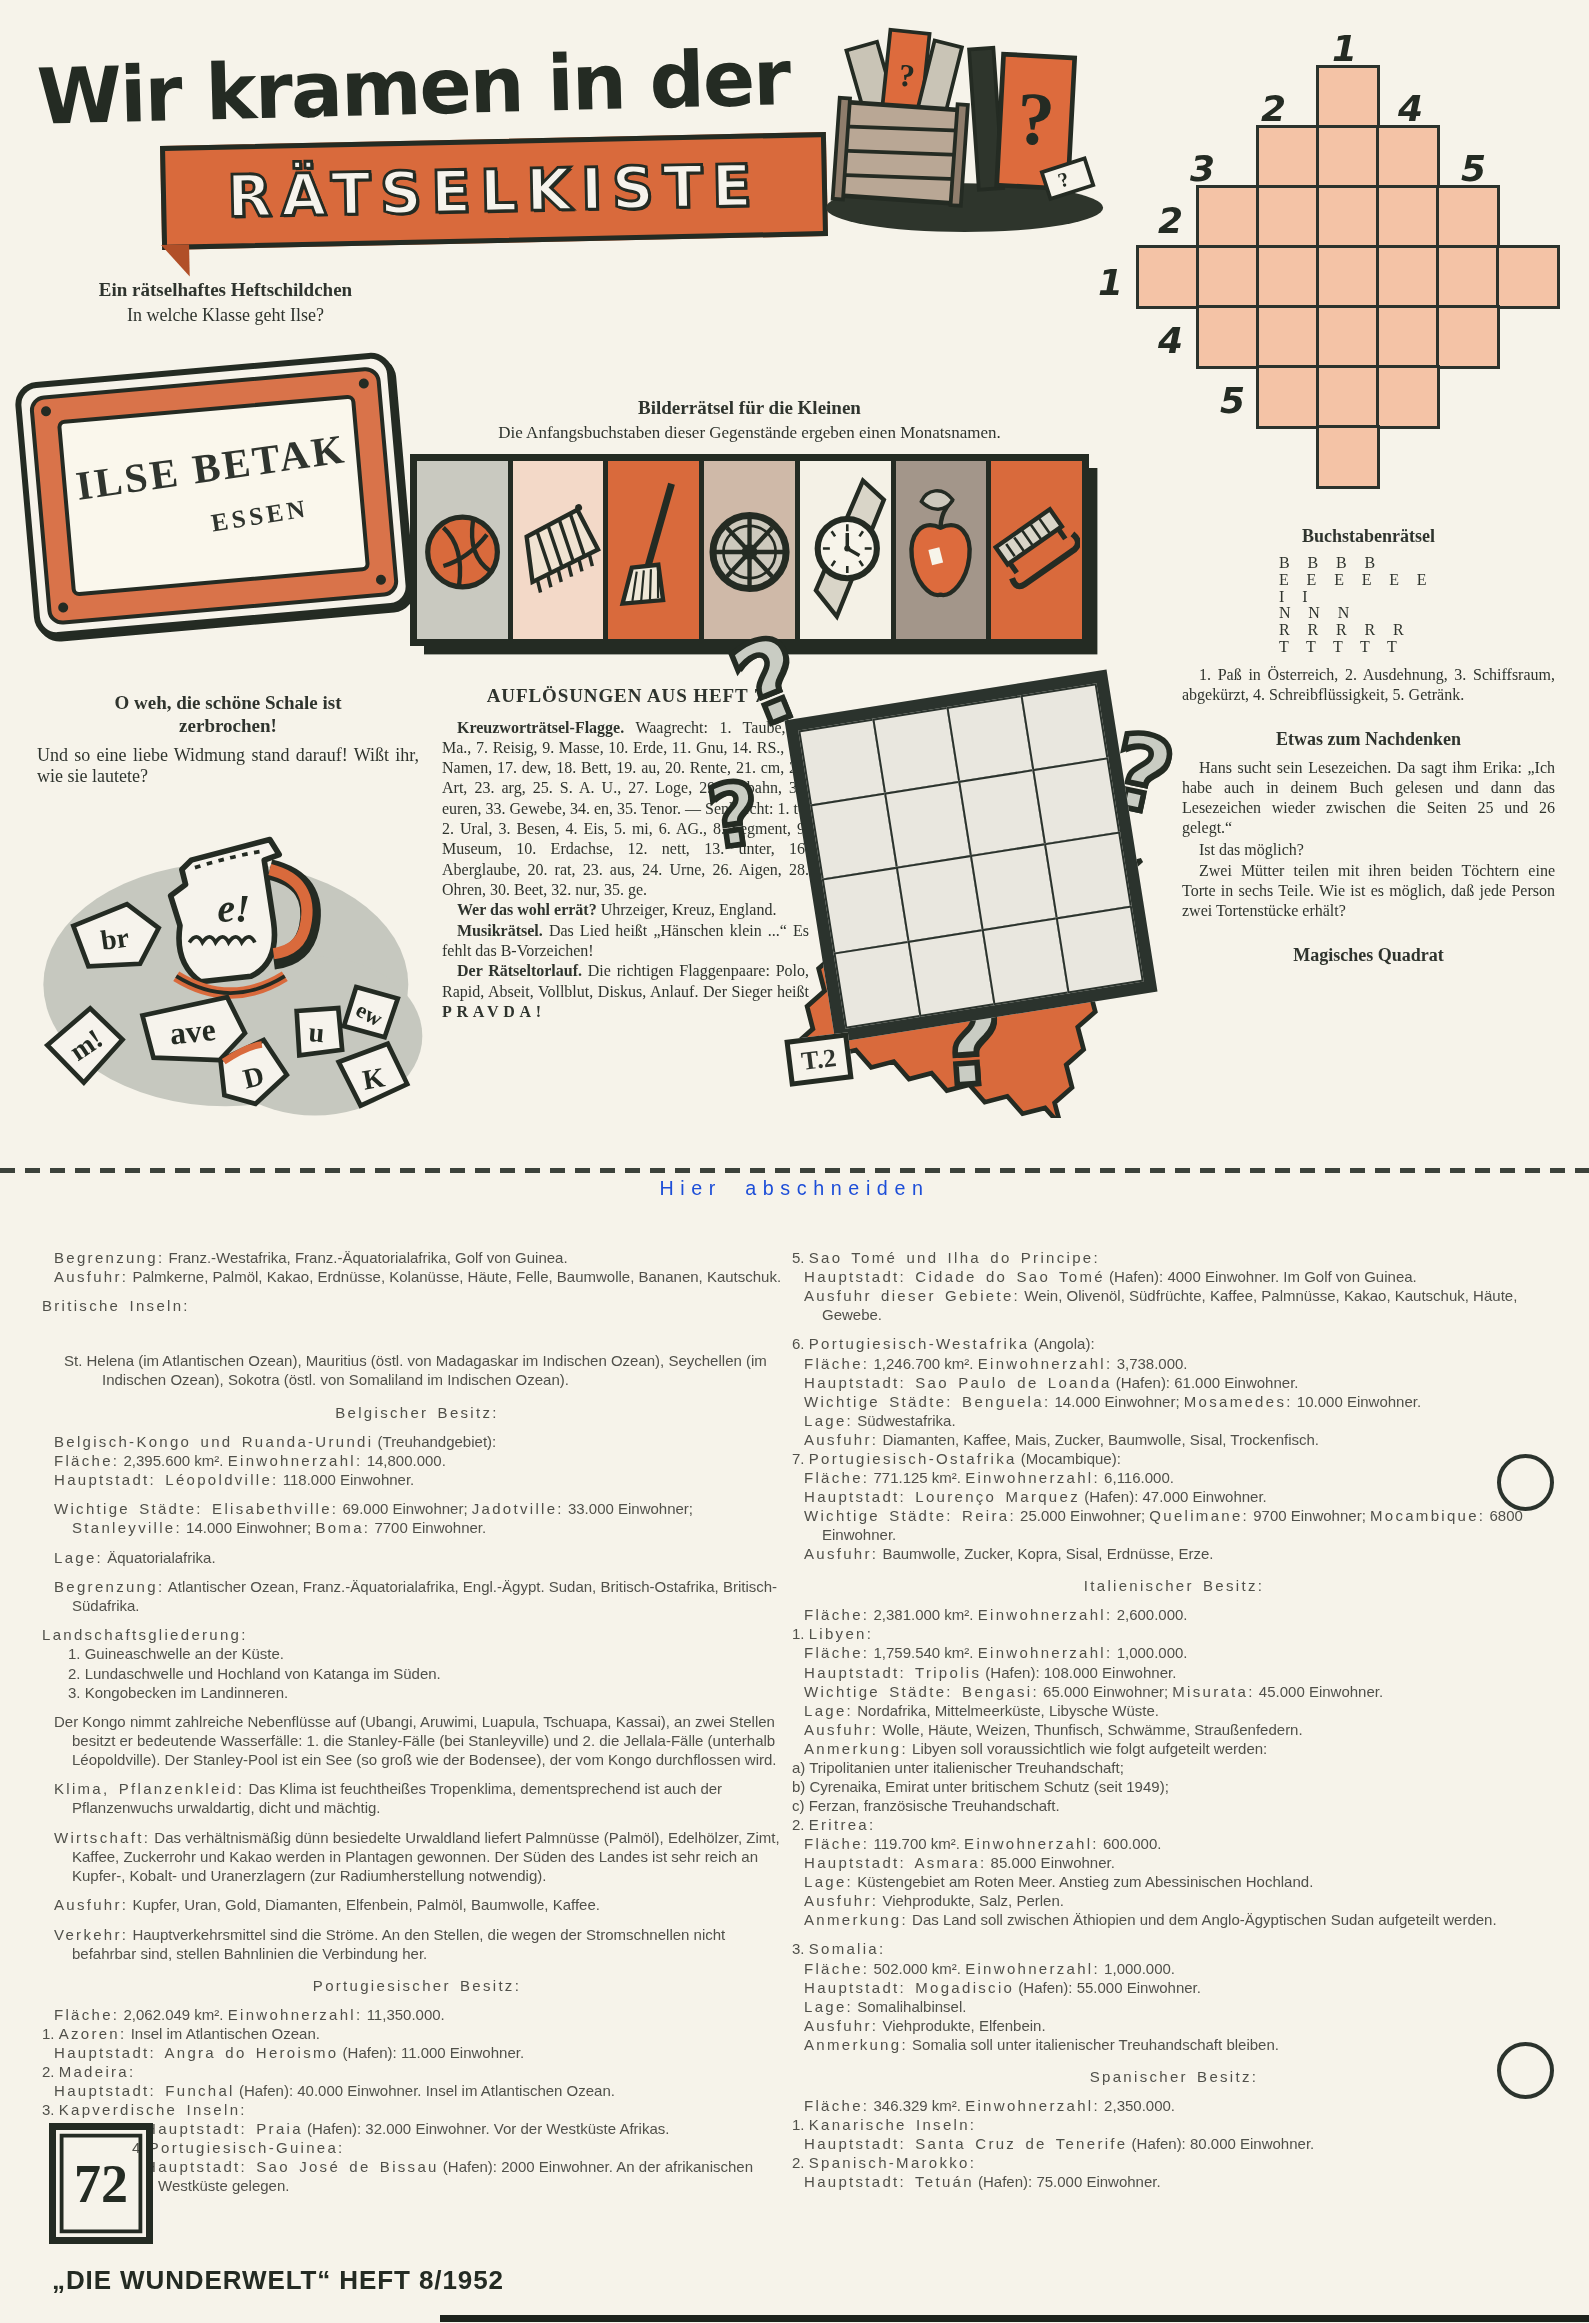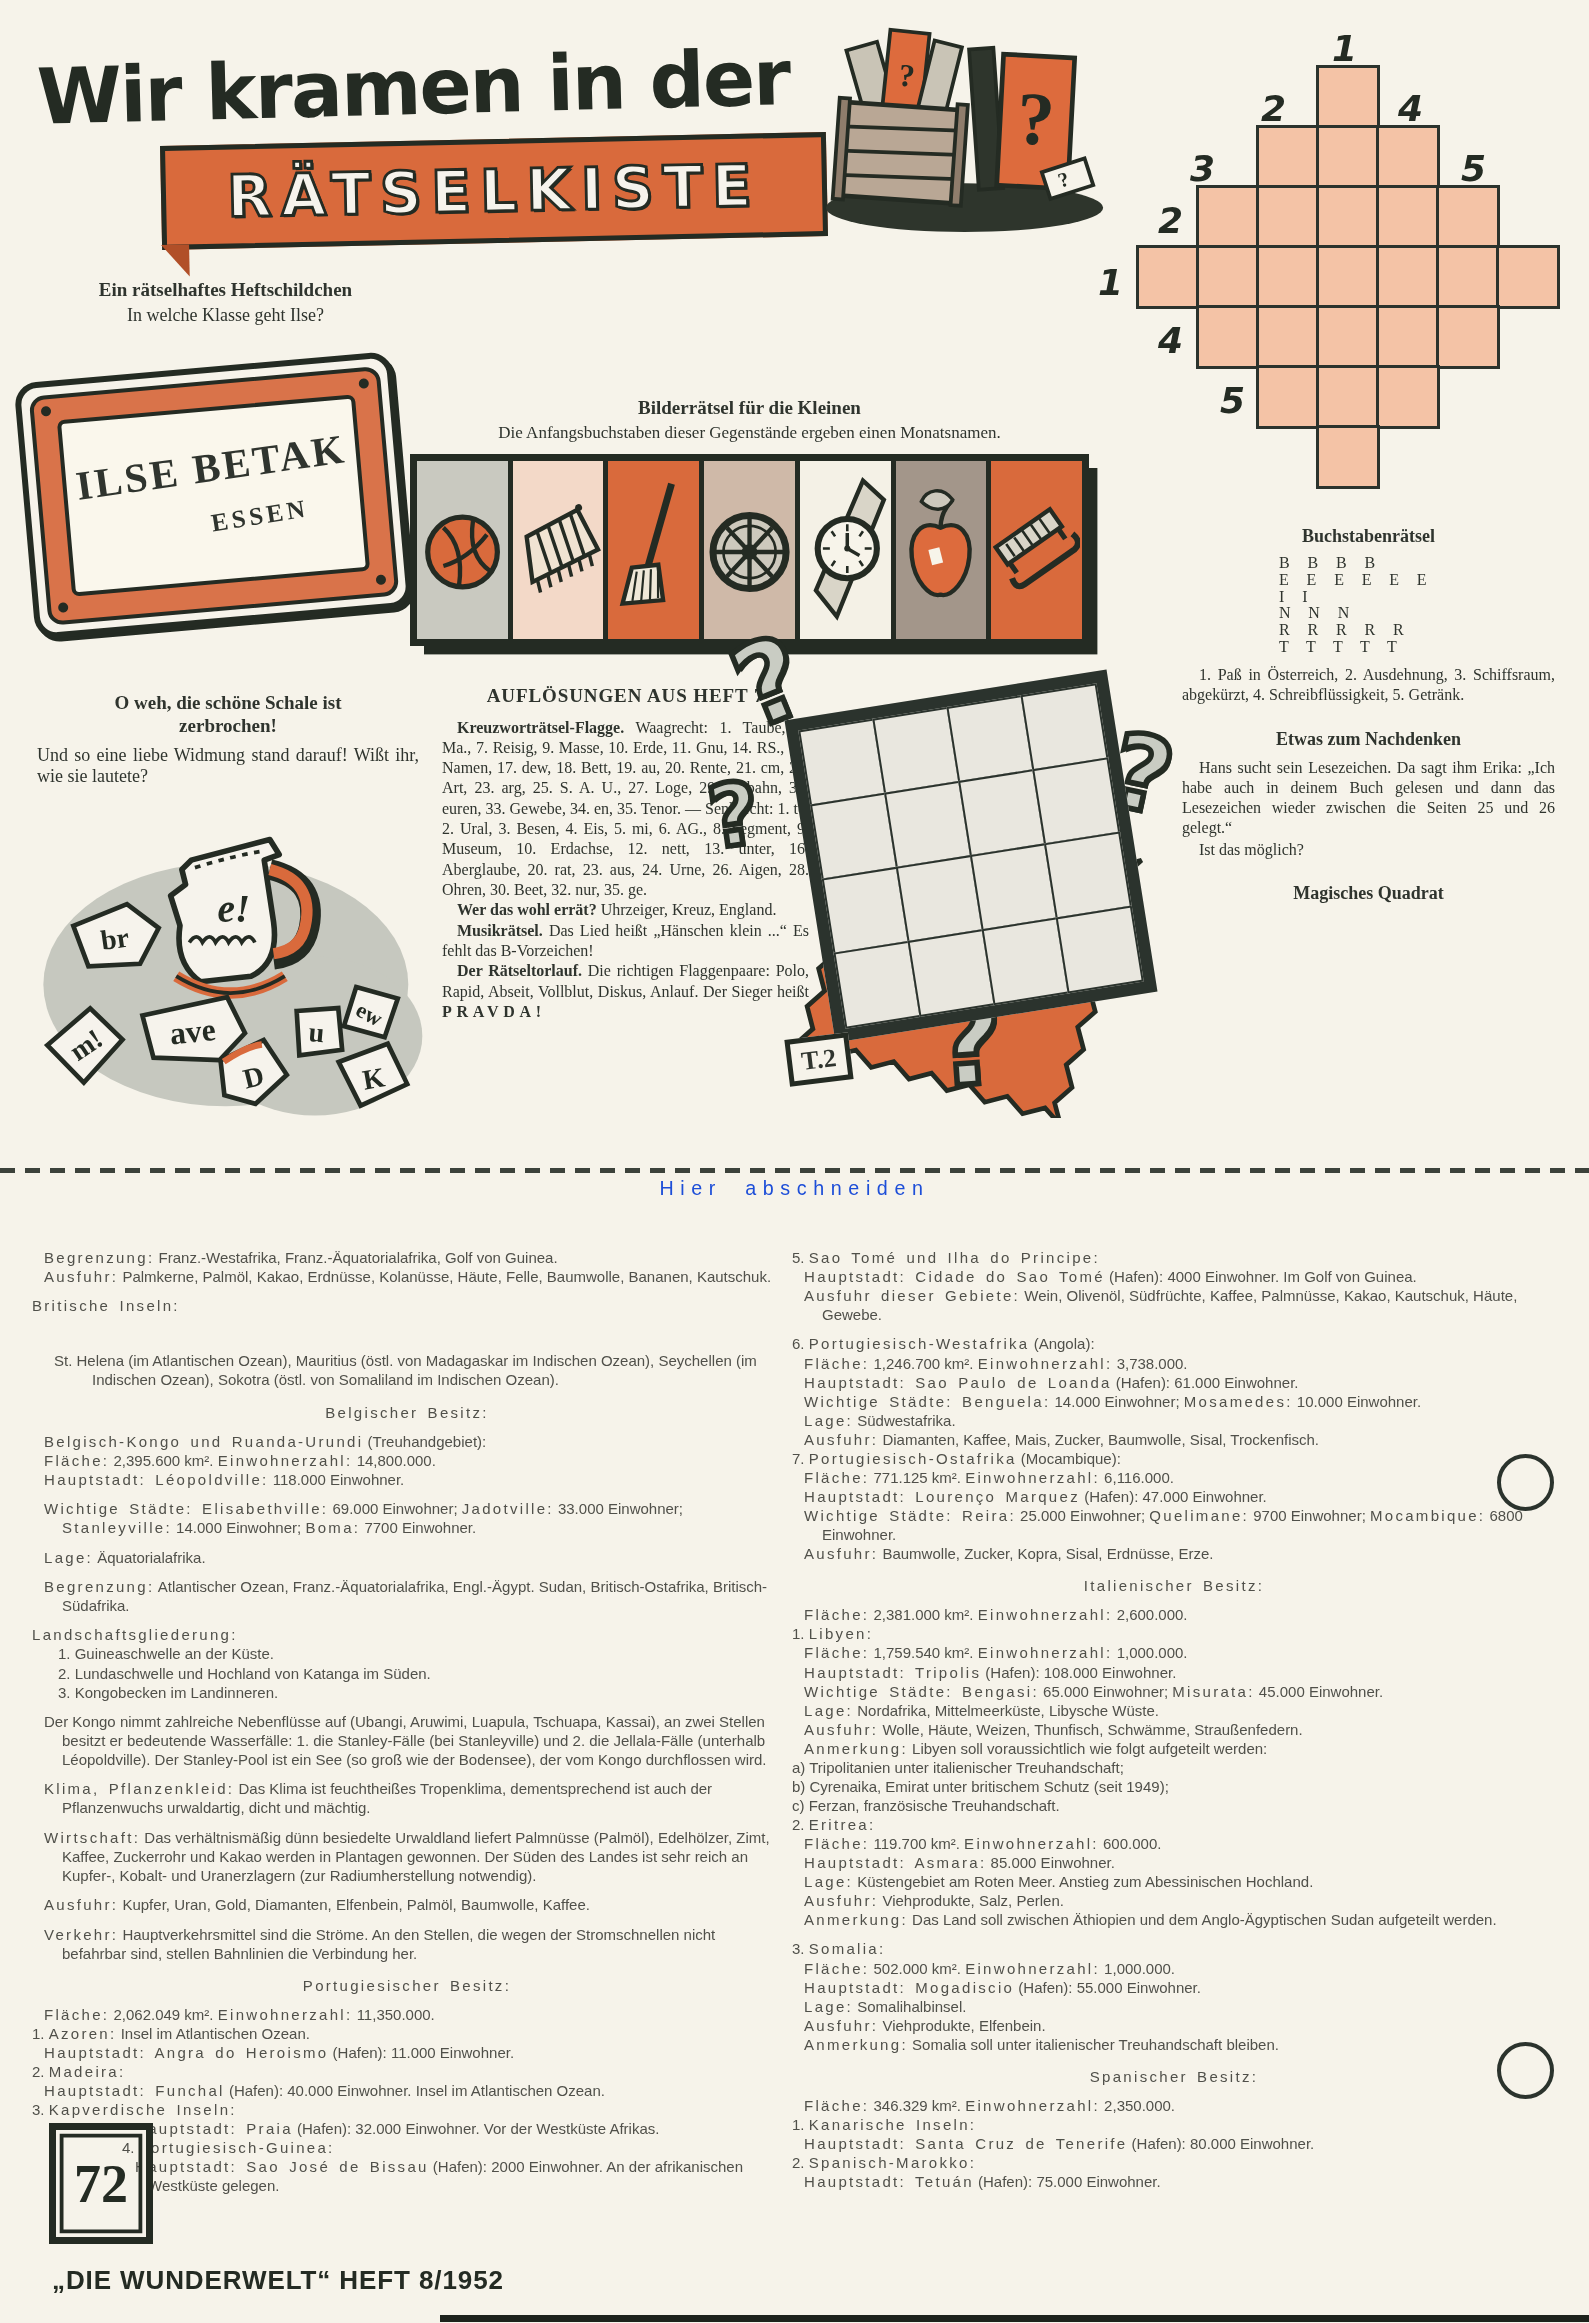--- a/index.html
+++ b/index.html
@@ -72,21 +72,21 @@
        padding:3.7px 9.4px;font-weight:bold;font-size:26px;transform:rotate(-7deg);}
   
   .cutline{position:absolute;left:0;top:1168px;width:100%;height:4.7px;
      background:repeating-linear-gradient(90deg,#3c423b 0 15px,transparent 15px 25px);}
   .cutlabel{position:absolute;left:0;top:1177px;width:100%;text-align:center;
      font-family:"Liberation Sans","DejaVu Sans",sans-serif;font-size:19.7px;letter-spacing:6.6px;
      word-spacing:11.2px;color:#1d4ed8;}
   
   .geo{position:absolute;font-family:"Liberation Sans","DejaVu Sans",sans-serif;font-size:15px;
        line-height:1.27;color:#50504a;}
-  .geo-left{left:32px;top:1248px;width:750px;}
+  .geo-left{left:42px;top:1248px;width:750px;}
   .geo-right{left:792px;top:1248px;width:764px;}
   .gp{margin:0;}
   .g-mt{margin-top:10.3px;}
   .g-lbl{padding-left:30px;text-indent:-18px;}
   .g-top{padding-left:19px;text-indent:-19px;}
   .g-sub{padding-left:60px;text-indent:-38px;margin-top:36px;}
   .g-li{padding-left:43px;text-indent:-17px;}
   .g-n{padding-left:24px;text-indent:-24px;}
   .g-head{text-align:center;letter-spacing:2.8px;margin:13px 0 9.4px;}
   .g-d1{padding-left:103px;}
@@ -292,20 +292,21 @@
         <div class="lrow">N N N</div>
         <div class="lrow">R R R R R</div>
         <div class="lrow">T T T T T</div>
       </div>
     <p class="rp">1. Paß in Österreich, 2. Ausdehnung, 3. Schiffsraum, abgekürzt, 4. Schreibflüssigkeit, 5. Getränk.</p>
     <div class="gap"></div>
     <div class="title">Etwas zum Nachdenken</div>
     <div>
         <p class="rp">Hans sucht sein Lesezeichen. Da sagt ihm Erika: „Ich habe auch in deinem Buch gelesen und dann das Lesezeichen wieder zwischen die Seiten 25 und 26 gelegt.“</p>
         <p class="rp">Ist das möglich?</p>
+        <p class="rp">Zwei Mütter teilen mit ihren beiden Töchtern eine Torte in sechs Teile. Wie ist es möglich, daß jede Person zwei Tortenstücke erhält?</p>
       </div>
     <div class="gap"></div>
     <div class="title">Magisches Quadrat</div>
   </div>
 
   <div class="oweh">
     <div class="t">
       <span>O weh, die schöne Schale ist</span><br>
       <span>zerbrochen!</span>
     </div>

